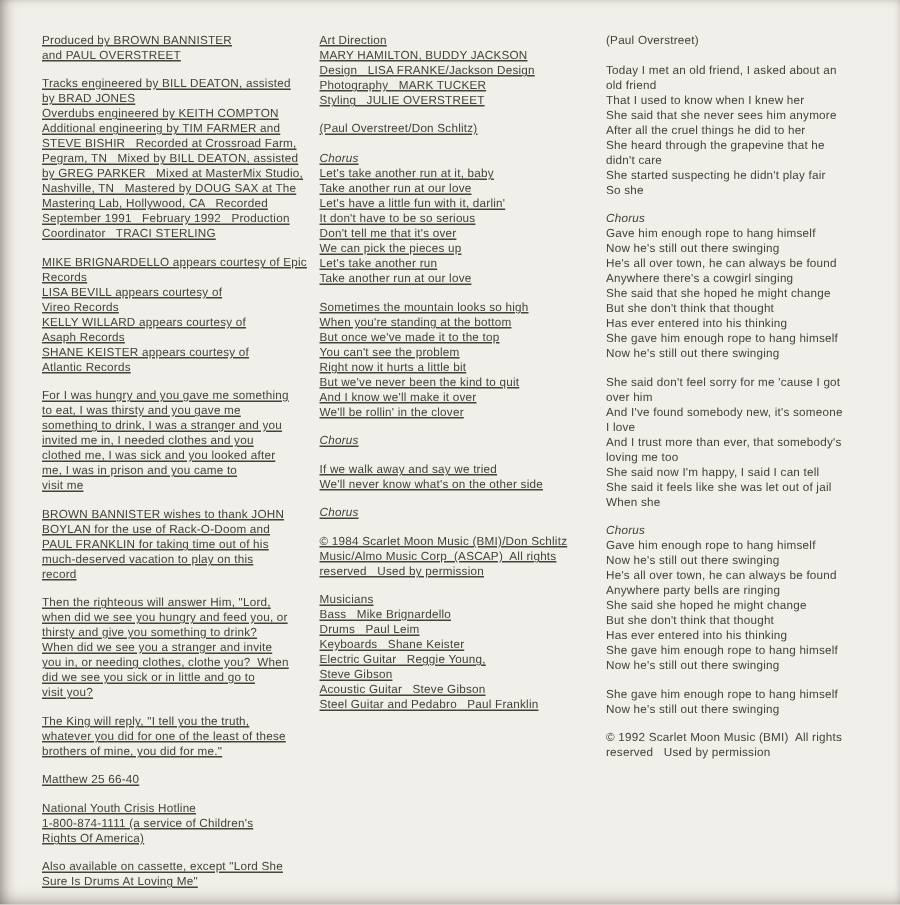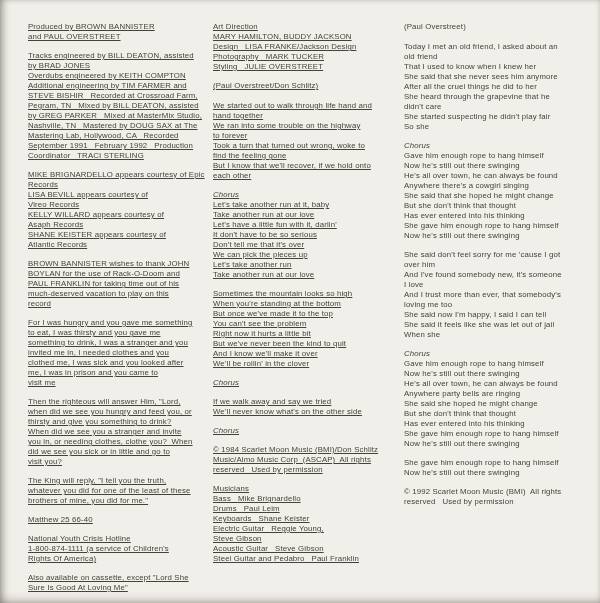--- a/index.html
+++ b/index.html
@@ -69,64 +69,56 @@
 September 1991   February 1992   Production
 Coordinator   TRACI STERLING</p>
       <p class="para">MIKE BRIGNARDELLO appears courtesy of Epic
 Records
 LISA BEVILL appears courtesy of
 Vireo Records
 KELLY WILLARD appears courtesy of
 Asaph Records
 SHANE KEISTER appears courtesy of
 Atlantic Records</p>
-      <p class="para">BROWN BANNISTER wishes to thank JOHN
-BOYLAN for the use of Rack-O-Doom and
-PAUL FRANKLIN for taking time out of his
-much-deserved vacation to play on this
-record</p>
       <p class="para">For I was hungry and you gave me something
 to eat, I was thirsty and you gave me
 something to drink, I was a stranger and you
 invited me in, I needed clothes and you
 clothed me, I was sick and you looked after
 me, I was in prison and you came to
 visit me</p>
+      <p class="para">BROWN BANNISTER wishes to thank JOHN
+BOYLAN for the use of Rack-O-Doom and
+PAUL FRANKLIN for taking time out of his
+much-deserved vacation to play on this
+record</p>
       <p class="para">Then the righteous will answer Him, "Lord,
 when did we see you hungry and feed you, or
 thirsty and give you something to drink?
 When did we see you a stranger and invite
 you in, or needing clothes, clothe you?  When
 did we see you sick or in little and go to
 visit you?</p>
       <p class="para">The King will reply, "I tell you the truth,
 whatever you did for one of the least of these
 brothers of mine, you did for me."</p>
       <p class="para">Matthew 25 66-40</p>
       <p class="para">National Youth Crisis Hotline
 1-800-874-1111 (a service of Children's
 Rights Of America)</p>
       <p class="para">Also available on cassette, except "Lord She
-Sure Is Good At Loving Me"</p>
+Sure Is Drums At Loving Me"</p>
     </div>
   <div class="col col-2">
       <p class="para">Art Direction
 MARY HAMILTON, BUDDY JACKSON
 Design   LISA FRANKE/Jackson Design
 Photography   MARK TUCKER
 Styling   JULIE OVERSTREET</p>
       <p class="songwriter">(Paul Overstreet/Don Schlitz)</p>
-      <p class="para">We started out to walk through life hand and
-hand together
-We ran into some trouble on the highway
-to forever
-Took a turn that turned out wrong, woke to
-find the feeling gone
-But I know that we'll recover, if we hold onto
-each other</p>
       <p class="chorus-label attached">Chorus</p>
       <p class="para">Let's take another run at it, baby
 Take another run at our love
 Let's have a little fun with it, darlin'
 It don't have to be so serious
 Don't tell me that it's over
 We can pick the pieces up
 Let's take another run
 Take another run at our love</p>
       <p class="para">Sometimes the mountain looks so high

